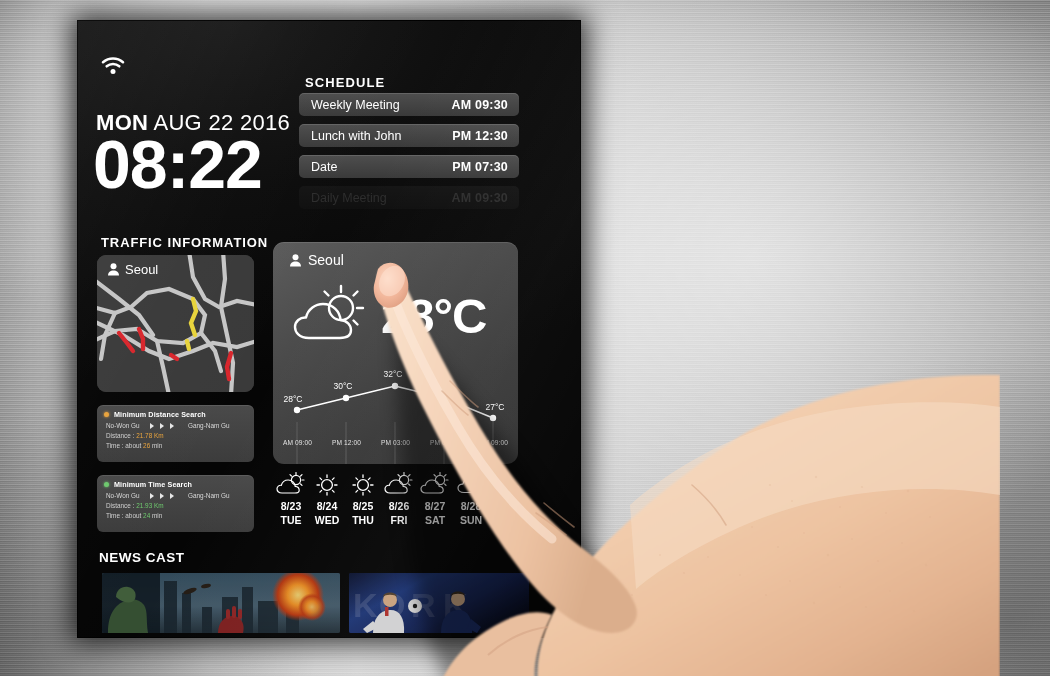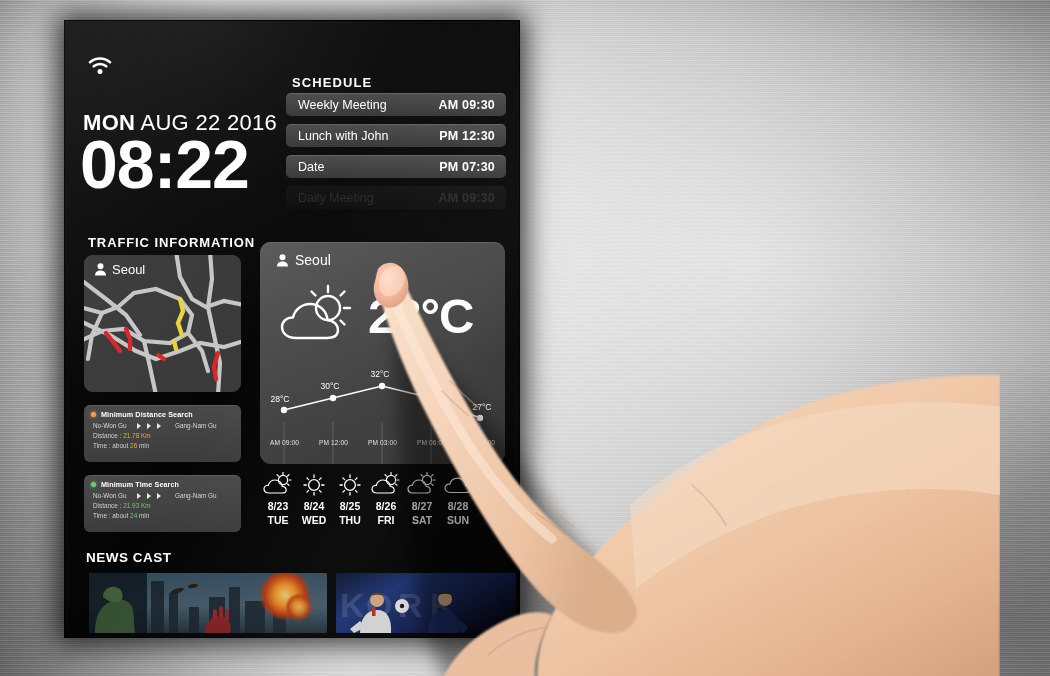--- a/index.html
+++ b/index.html
@@ -39,21 +39,21 @@
       radial-gradient(ellipse 55% 70% at 18% 8%, rgba(255,255,255,0.55), rgba(255,255,255,0) 60%),
       radial-gradient(ellipse 60% 80% at 72% 38%, rgba(255,255,255,0.42), rgba(255,255,255,0) 62%),
       radial-gradient(ellipse 50% 60% at 96% 92%, rgba(0,0,0,0.28), rgba(0,0,0,0) 66%),
       radial-gradient(ellipse 40% 50% at 4% 94%, rgba(0,0,0,0.22), rgba(0,0,0,0) 66%);
     pointer-events:none;
   }
 
   
   #display{
     position:absolute;
-    left:64px; top:20px; width:456px; height:618px;
+    left:77px; top:20px; width:504px; height:618px;
     background:
       radial-gradient(ellipse 120% 60% at 30% 0%, #1a1a1a 0%, #0d0d0d 45%, #050505 100%);
     box-shadow: 0 0 26px 6px rgba(0,0,0,0.75), inset 0 0 0 1px #000;
     overflow:hidden;
     color:#fff;
   }
   #display::after{ 
     content:"";
     position:absolute; inset:0;
     background:linear-gradient(118deg, rgba(255,255,255,0.055) 0%, rgba(255,255,255,0.01) 28%,

